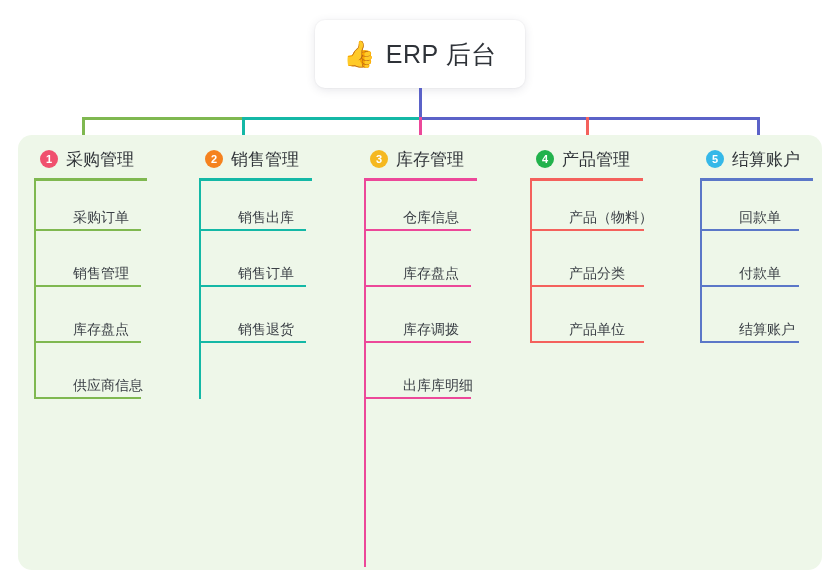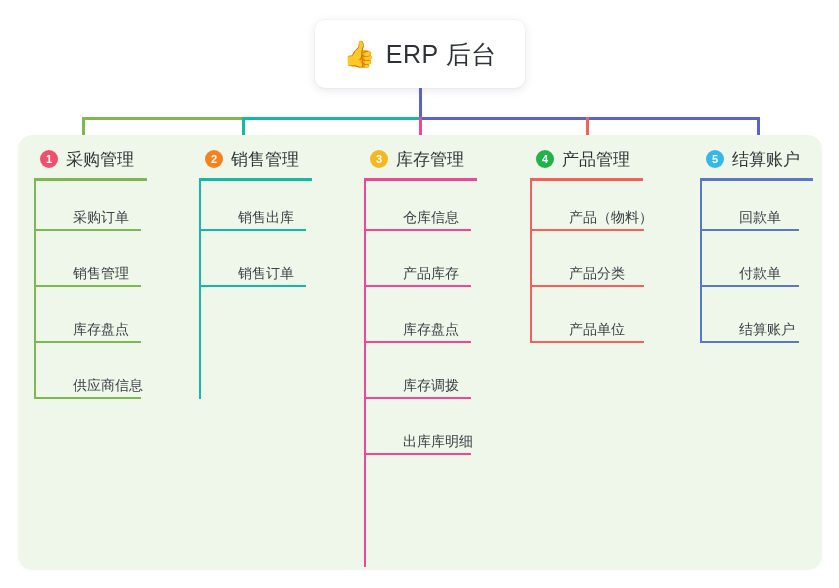--- a/index.html
+++ b/index.html
@@ -135,40 +135,40 @@
     <div class="leaves">
       <div class="spine" style="background: rgb(20, 184, 166); height: 218px;"></div>
       <div class="leaf">
         <span class="leaf-label">销售出库</span>
         <span class="leaf-rule" style="background: rgb(20, 184, 166);"></span>
       </div>
       <div class="leaf">
         <span class="leaf-label">销售订单</span>
         <span class="leaf-rule" style="background: rgb(20, 184, 166);"></span>
       </div>
+      <div class="leaf">
+        <span class="leaf-label">销售退货</span>
+        <span class="leaf-rule" style="background: rgb(20, 184, 166);"></span>
+      </div>
     </div>
   </div>
 
   <div class="col col3">
     <div class="col-head">
       <span class="badge" style="background: rgb(245, 184, 32);">3</span>
       <span class="col-title">库存管理</span>
     </div>
     <div class="head-rule" style="background: rgb(236, 72, 153);"></div>
     <div class="leaves">
       <div class="spine" style="background: rgb(236, 72, 153); height: 386px;"></div>
       <div class="leaf">
         <span class="leaf-label">仓库信息</span>
         <span class="leaf-rule" style="background: rgb(236, 72, 153);"></span>
       </div>
       <div class="leaf">
-        <span class="leaf-label">产品库存</span>
-        <span class="leaf-rule" style="background: rgb(236, 72, 153);"></span>
-      </div>
-      <div class="leaf">
         <span class="leaf-label">库存盘点</span>
         <span class="leaf-rule" style="background: rgb(236, 72, 153);"></span>
       </div>
       <div class="leaf">
         <span class="leaf-label">库存调拨</span>
         <span class="leaf-rule" style="background: rgb(236, 72, 153);"></span>
       </div>
       <div class="leaf">
         <span class="leaf-label">出库库明细</span>
         <span class="leaf-rule" style="background: rgb(236, 72, 153);"></span>

